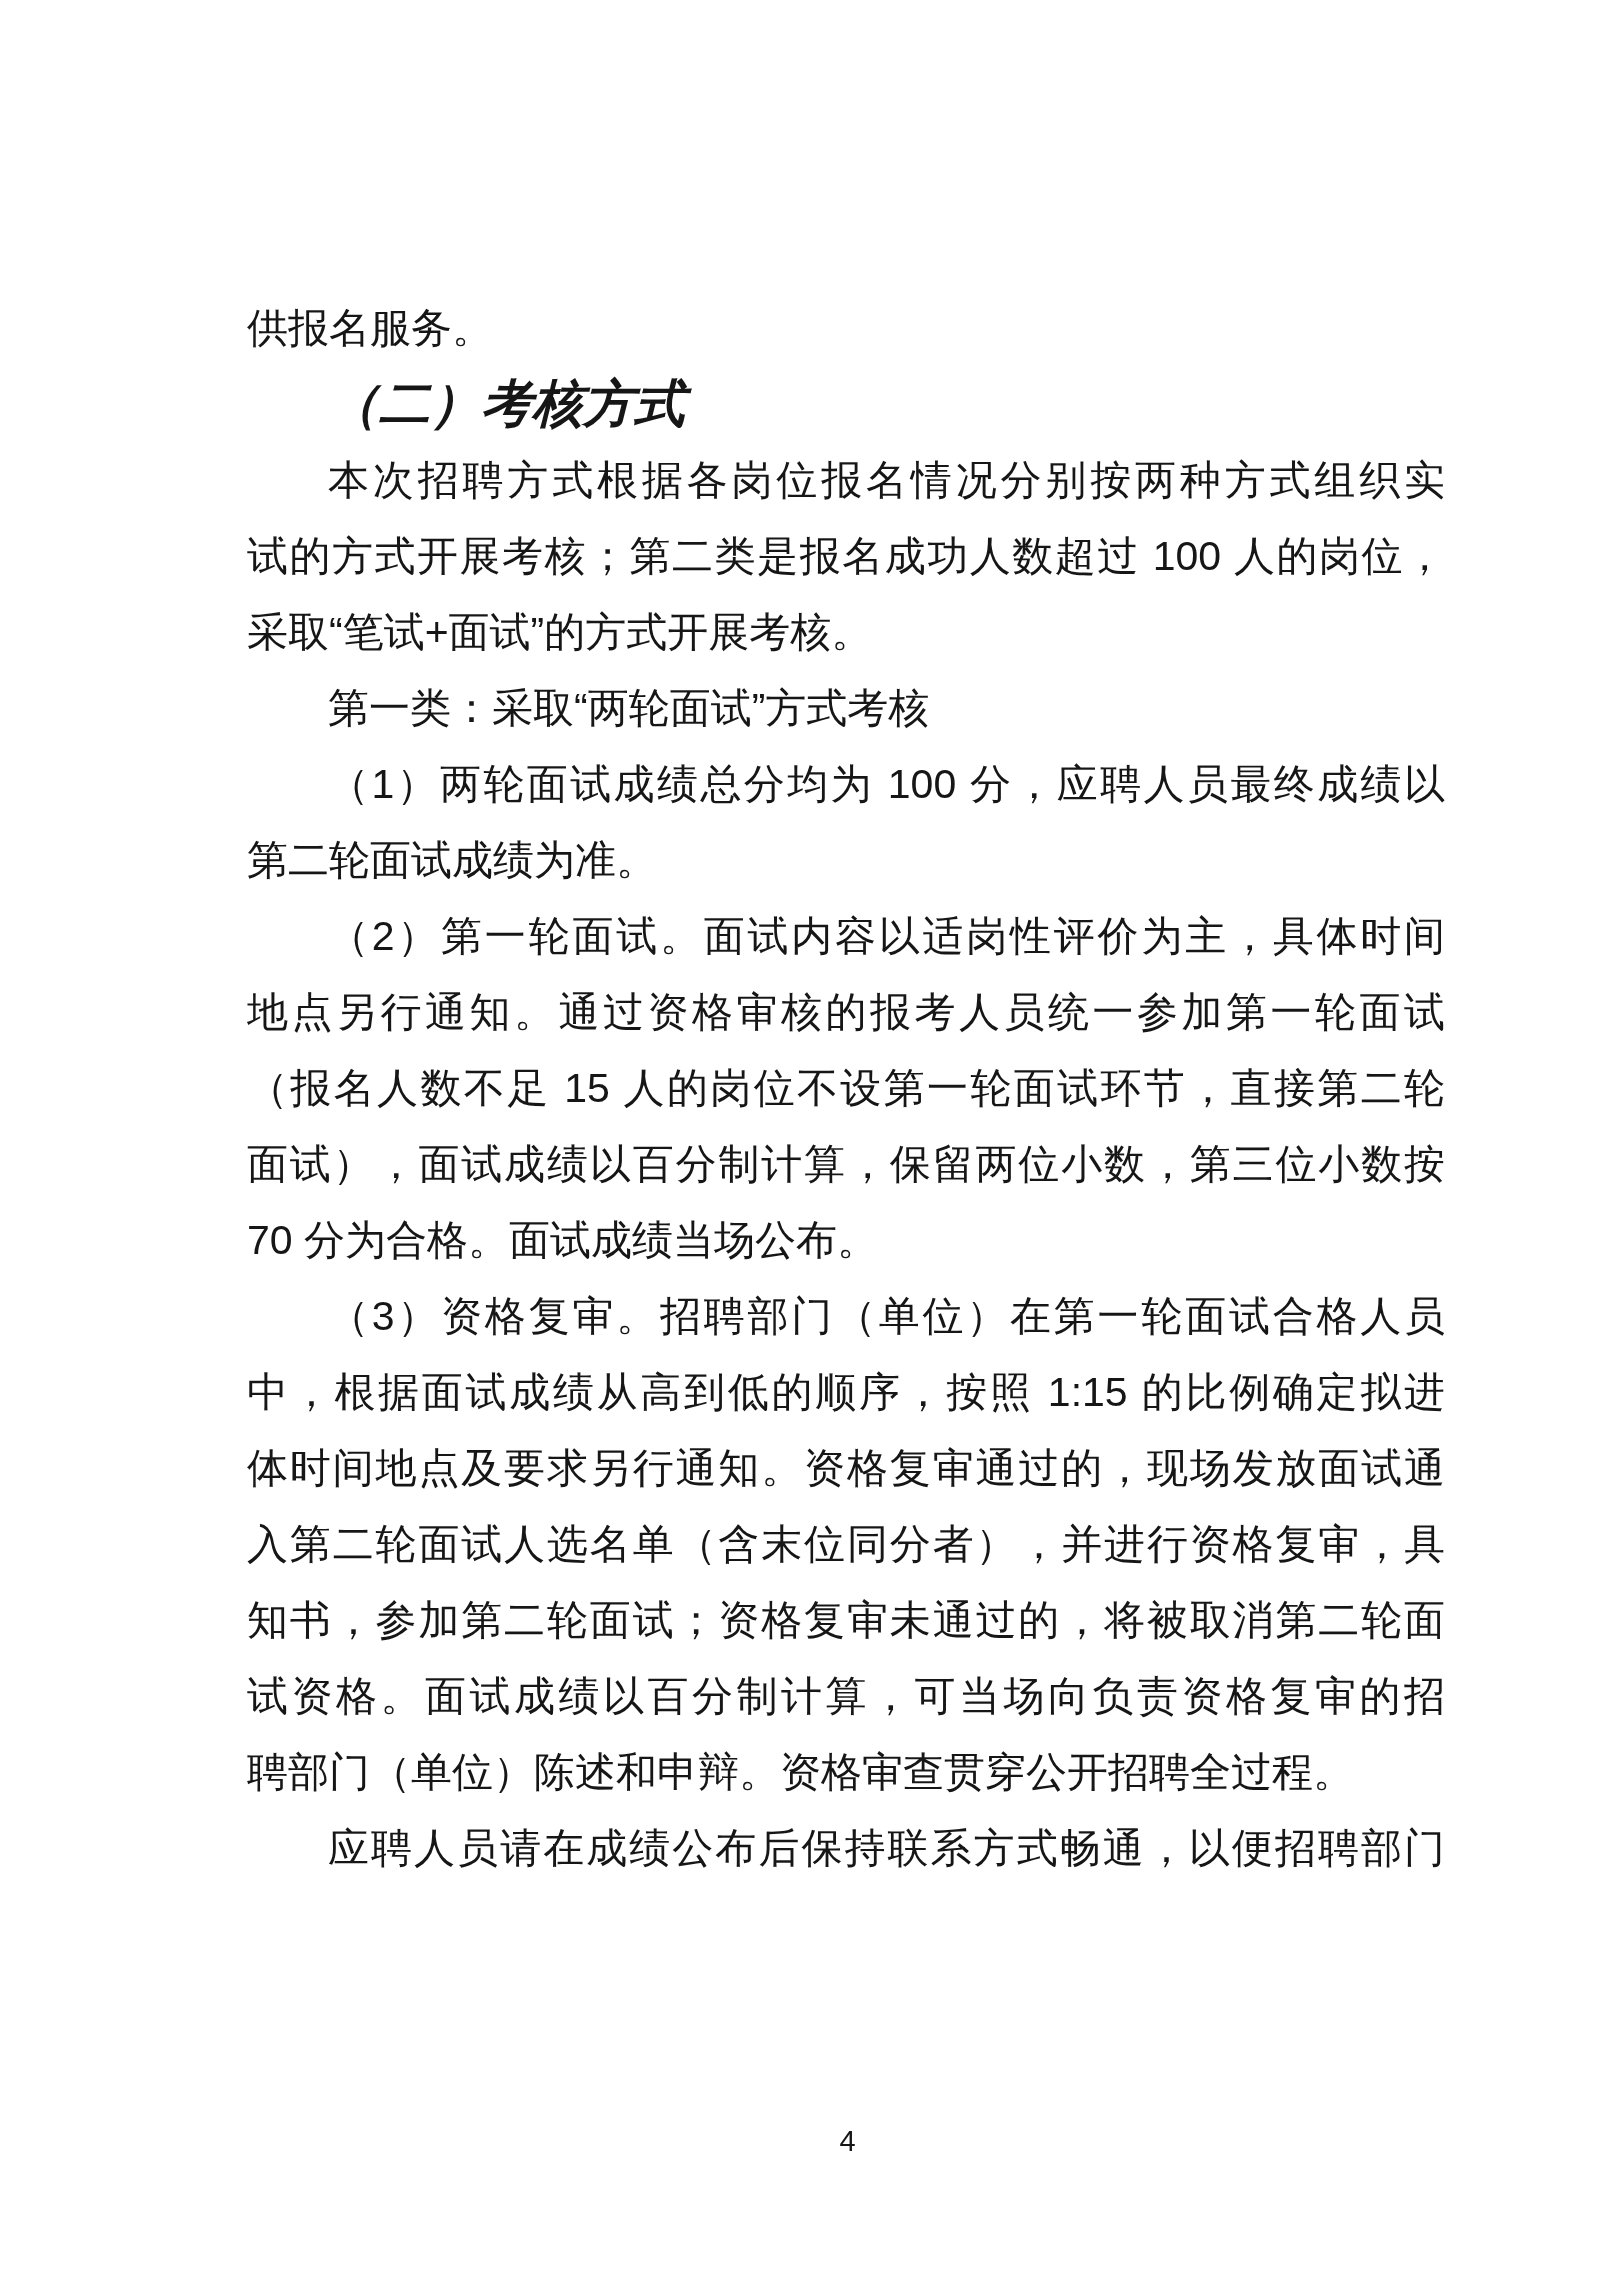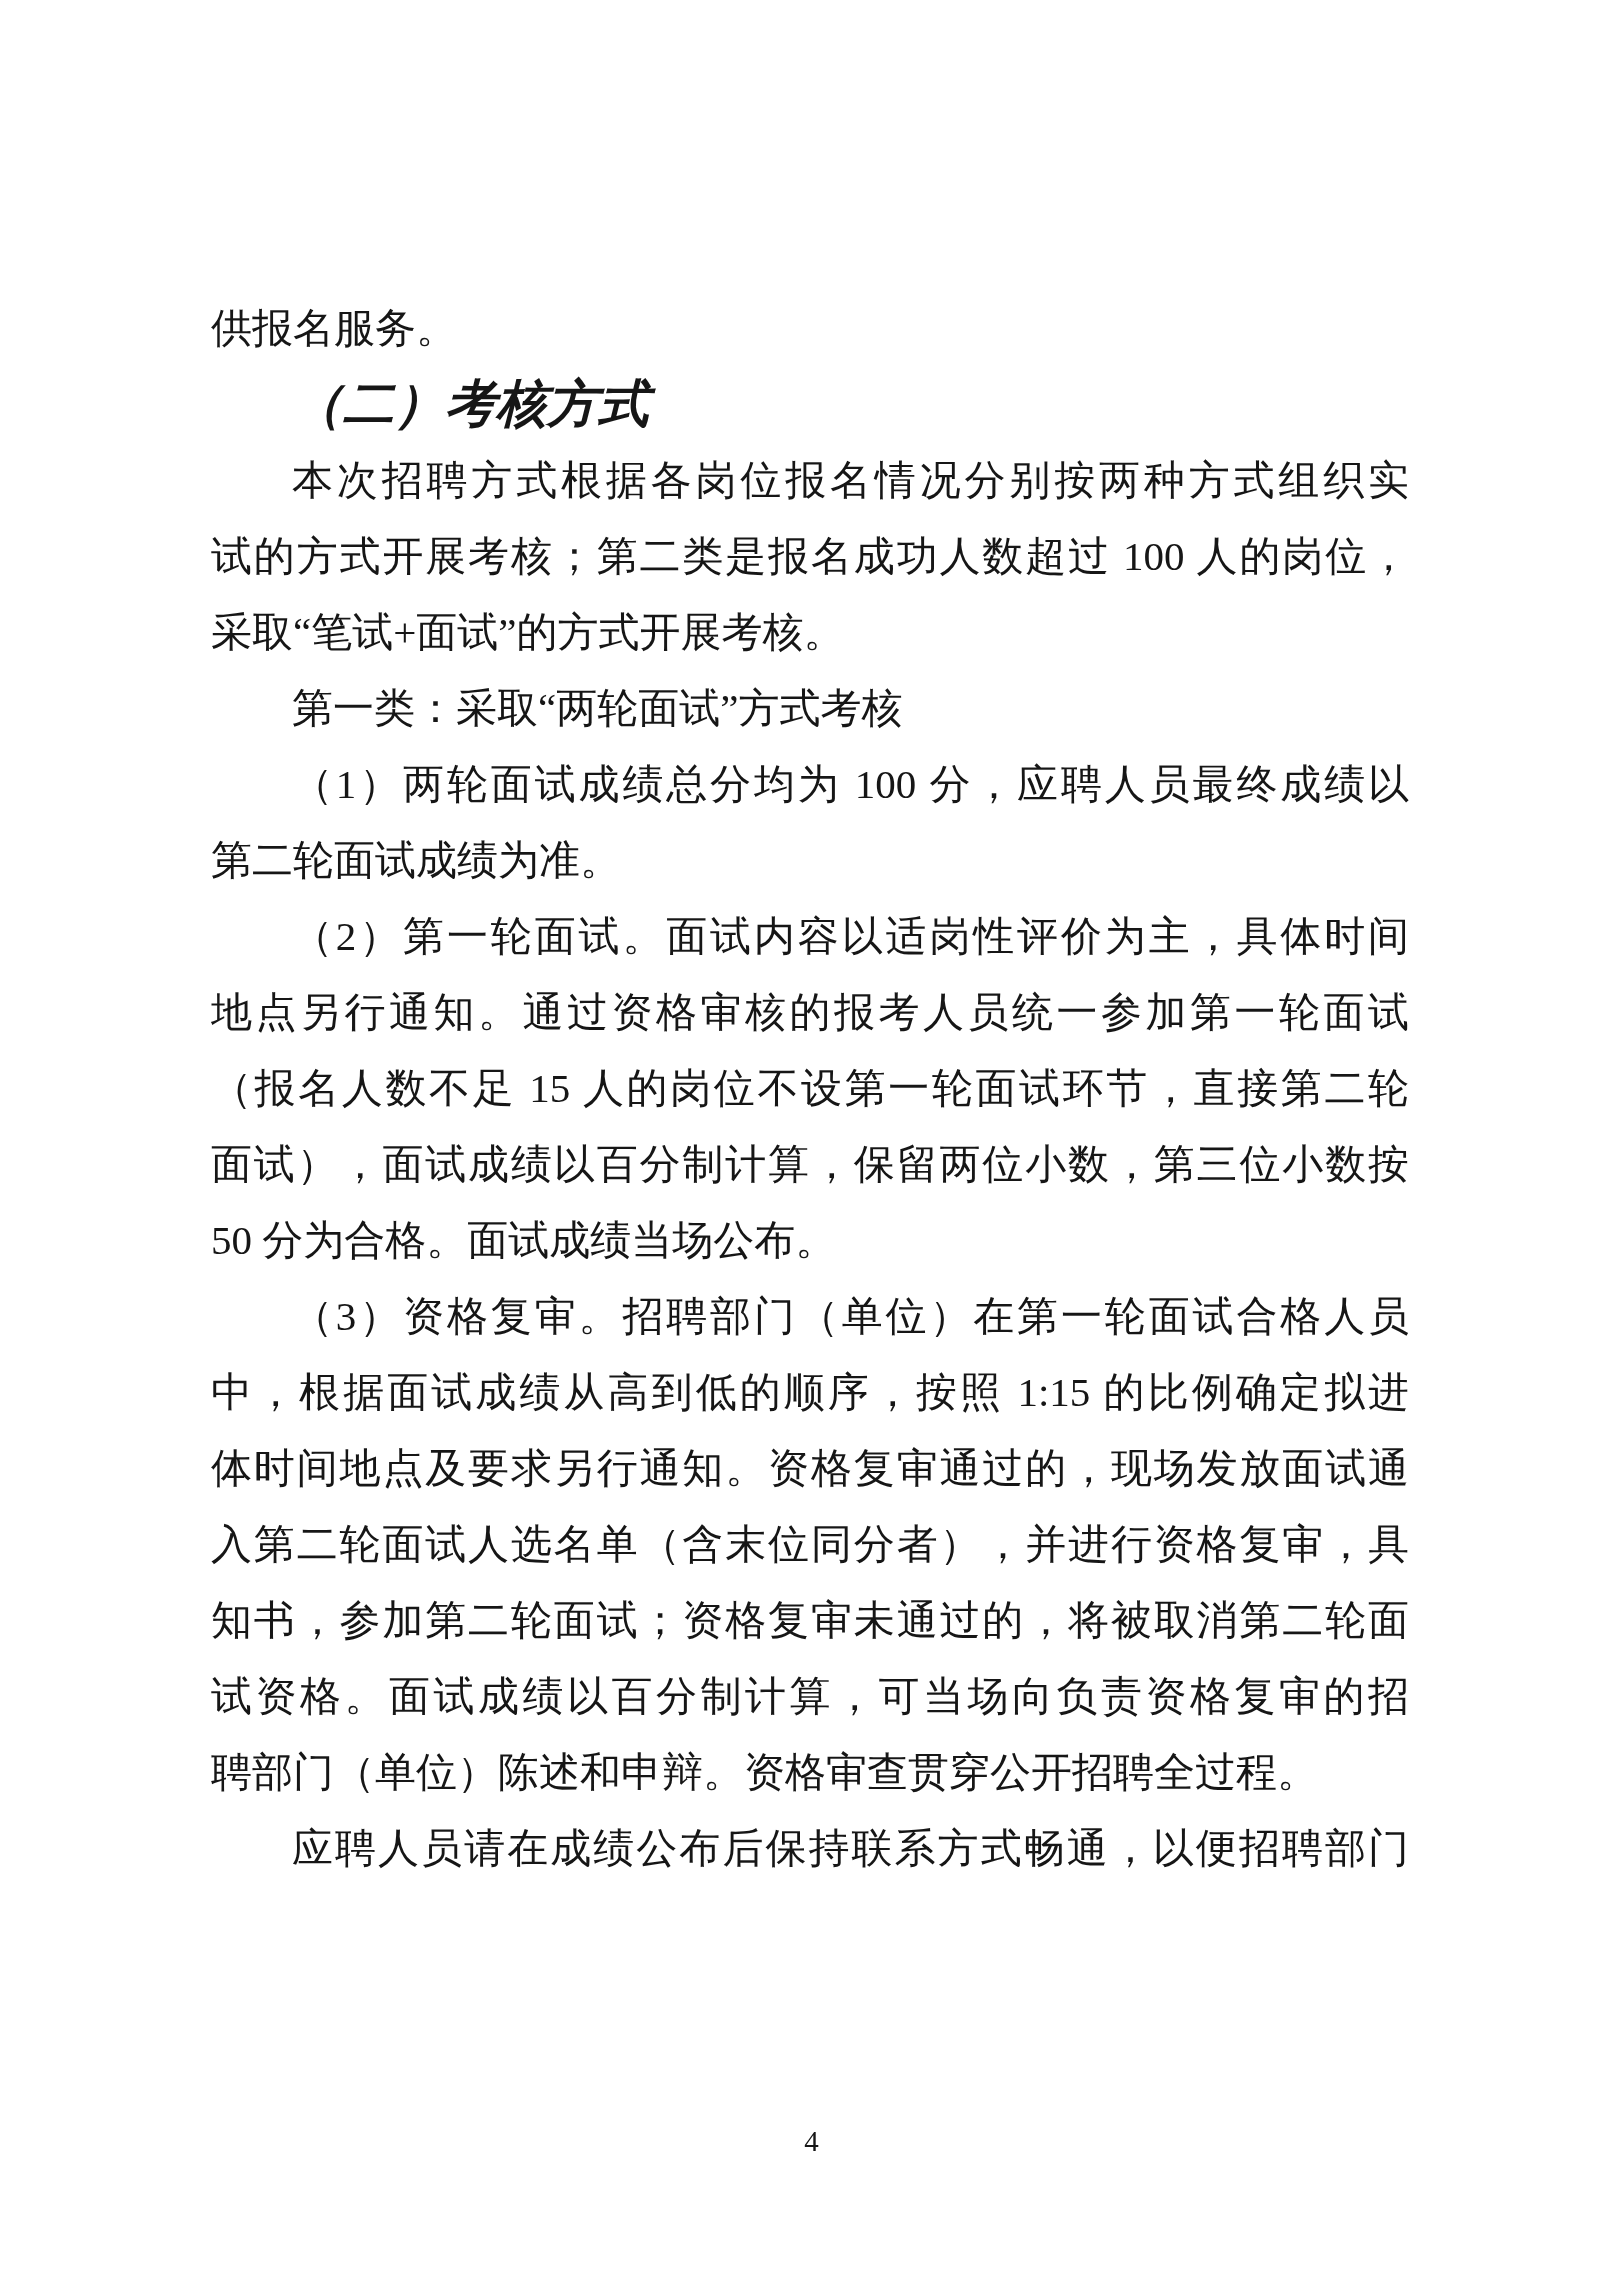--- a/index.html
+++ b/index.html
@@ -6,22 +6,23 @@
     margin: 0;
     padding: 0;
     background: #ffffff;
   }
   .page {
     position: relative;
     width: 1415px;
     height: 2295px;
     background: #ffffff;
     overflow: hidden;
-    font-family: Liberation Serif, serif;
+    font-family: Liberation Sans, sans-serif;
     color: #161616;
+    margin-left: 36px;
   }
   .content {
     position: absolute;
     left: 211px;
     top: 290px;
     width: 1198px;
   }
   .line {
     height: 76px;
     line-height: 76px;
@@ -65,21 +66,21 @@
     <div class="line indent jfull">本次招聘方式根据各岗位报名情况分别按两种方式组织实</div>
     <div class="line jfull">试的方式开展考核；第二类是报名成功人数超过 100 人的岗位，</div>
     <div class="line">采取“笔试+面试”的方式开展考核。</div>
     <div class="line indent">第一类：采取“两轮面试”方式考核</div>
     <div class="line indent jfull">（1）两轮面试成绩总分均为 100 分，应聘人员最终成绩以</div>
     <div class="line">第二轮面试成绩为准。</div>
     <div class="line indent jfull">（2）第一轮面试。面试内容以适岗性评价为主，具体时间</div>
     <div class="line jfull">地点另行通知。通过资格审核的报考人员统一参加第一轮面试</div>
     <div class="line jfull">（报名人数不足 15 人的岗位不设第一轮面试环节，直接第二轮</div>
     <div class="line jfull">面试），面试成绩以百分制计算，保留两位小数，第三位小数按</div>
-    <div class="line">50 分为合格。面试成绩当场公布。</div>
+    <div class="line">70 分为合格。面试成绩当场公布。</div>
     <div class="line indent jfull">（3）资格复审。招聘部门（单位）在第一轮面试合格人员</div>
     <div class="line jfull">中，根据面试成绩从高到低的顺序，按照 1:15 的比例确定拟进</div>
     <div class="line jfull">体时间地点及要求另行通知。资格复审通过的，现场发放面试通</div>
     <div class="line jfull">入第二轮面试人选名单（含末位同分者），并进行资格复审，具</div>
     <div class="line jfull">知书，参加第二轮面试；资格复审未通过的，将被取消第二轮面</div>
     <div class="line jfull">试资格。面试成绩以百分制计算，可当场向负责资格复审的招</div>
     <div class="line">聘部门（单位）陈述和申辩。资格审查贯穿公开招聘全过程。</div>
     <div class="line indent jfull">应聘人员请在成绩公布后保持联系方式畅通，以便招聘部门</div>
   </main>
 

